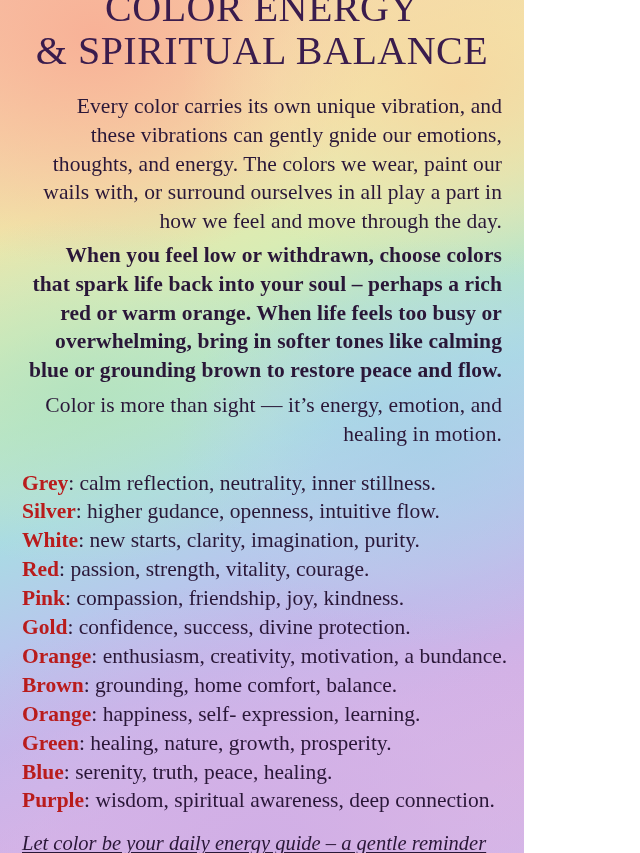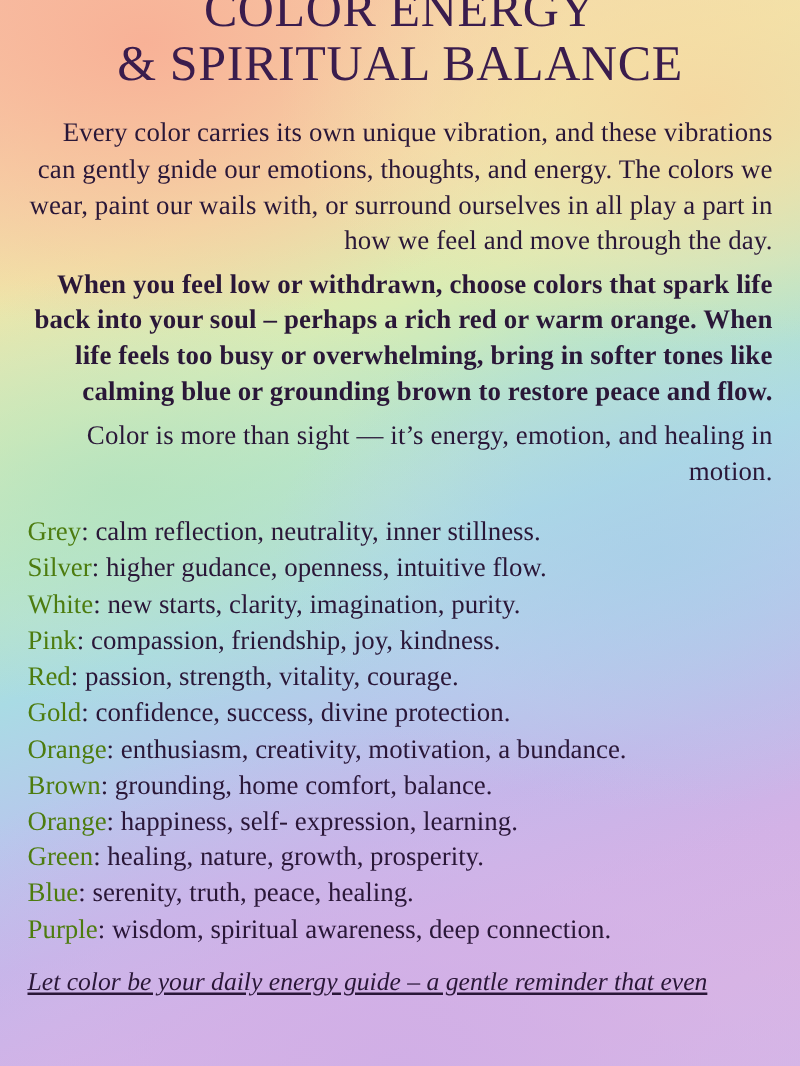--- a/index.html
+++ b/index.html
@@ -9,21 +9,21 @@
   body {
     width: 640px;
     height: 853px;
     overflow: hidden;
     font-family: "Liberation Serif", serif;
     color: #2b1a3d;
     position: relative;
   }
   #page {
     position: relative;
-    width: 640px;
+    width: 524px;
     height: 853px;
     overflow: hidden;
   }
   
   #bg-base {
     position: absolute;
     inset: 0;
     background: linear-gradient(160deg,
       #f6c0a8 0%,
       #f5d7a6 12%,
@@ -102,22 +102,22 @@
     list-style: none;
     padding: 0;
   }
   .color-item {
     font-size: 21.5px;
     line-height: 1.345;
     color: #2a1738;
     white-space: nowrap;
   }
   .color-name {
-    font-weight: normal;
-    color: #4d7c0f;
+    font-weight: bold;
+    color: #b91c1c;
   }
   .footer {
     margin-top: 15px;
     font-style: italic;
     font-size: 20.5px;
     line-height: 1.3;
     color: #2a1738;
     text-decoration: underline;
   }
 </style>
@@ -139,22 +139,22 @@
     </h1>
 
     <p class="para para-1">Every color carries its own unique vibration, and these vibrations can gently gnide our emotions, thoughts, and energy. The colors we wear, paint our wails with, or surround ourselves in all play a part in how we feel and move through the day.</p>
     <p class="para para-2">When you feel low or withdrawn, choose colors that spark life back into your soul – perhaps a rich red or warm orange. When life feels too busy or overwhelming, bring in softer tones like calming blue or grounding brown to restore peace and flow.</p>
     <p class="para para-3">Color is more than sight — it’s energy, emotion, and healing in motion.</p>
 
     <div class="color-list">
       <div class="color-item"><span class="color-name">Grey</span><span>: </span><span>calm reflection, neutrality, inner stillness.</span></div>
       <div class="color-item"><span class="color-name">Silver</span><span>: </span><span>higher gudance, openness, intuitive flow.</span></div>
       <div class="color-item"><span class="color-name">White</span><span>: </span><span>new starts, clarity, imagination, purity.</span></div>
+      <div class="color-item"><span class="color-name">Red</span><span>: </span><span>passion, strength, vitality, courage.</span></div>
       <div class="color-item"><span class="color-name">Pink</span><span>: </span><span>compassion, friendship, joy, kindness.</span></div>
-      <div class="color-item"><span class="color-name">Red</span><span>: </span><span>passion, strength, vitality, courage.</span></div>
       <div class="color-item"><span class="color-name">Gold</span><span>: </span><span>confidence, success, divine protection.</span></div>
       <div class="color-item"><span class="color-name">Orange</span><span>: </span><span>enthusiasm, creativity, motivation, a bundance.</span></div>
       <div class="color-item"><span class="color-name">Brown</span><span>: </span><span>grounding, home comfort, balance.</span></div>
       <div class="color-item"><span class="color-name">Orange</span><span>: </span><span>happiness, self- expression, learning.</span></div>
       <div class="color-item"><span class="color-name">Green</span><span>: </span><span>healing, nature, growth, prosperity.</span></div>
       <div class="color-item"><span class="color-name">Blue</span><span>: </span><span>serenity, truth, peace, healing.</span></div>
       <div class="color-item"><span class="color-name">Purple</span><span>: </span><span>wisdom, spiritual awareness, deep connection.</span></div>
     </div>
 
     <div class="footer">Let color be your daily energy guide – a gentle reminder that even</div>

